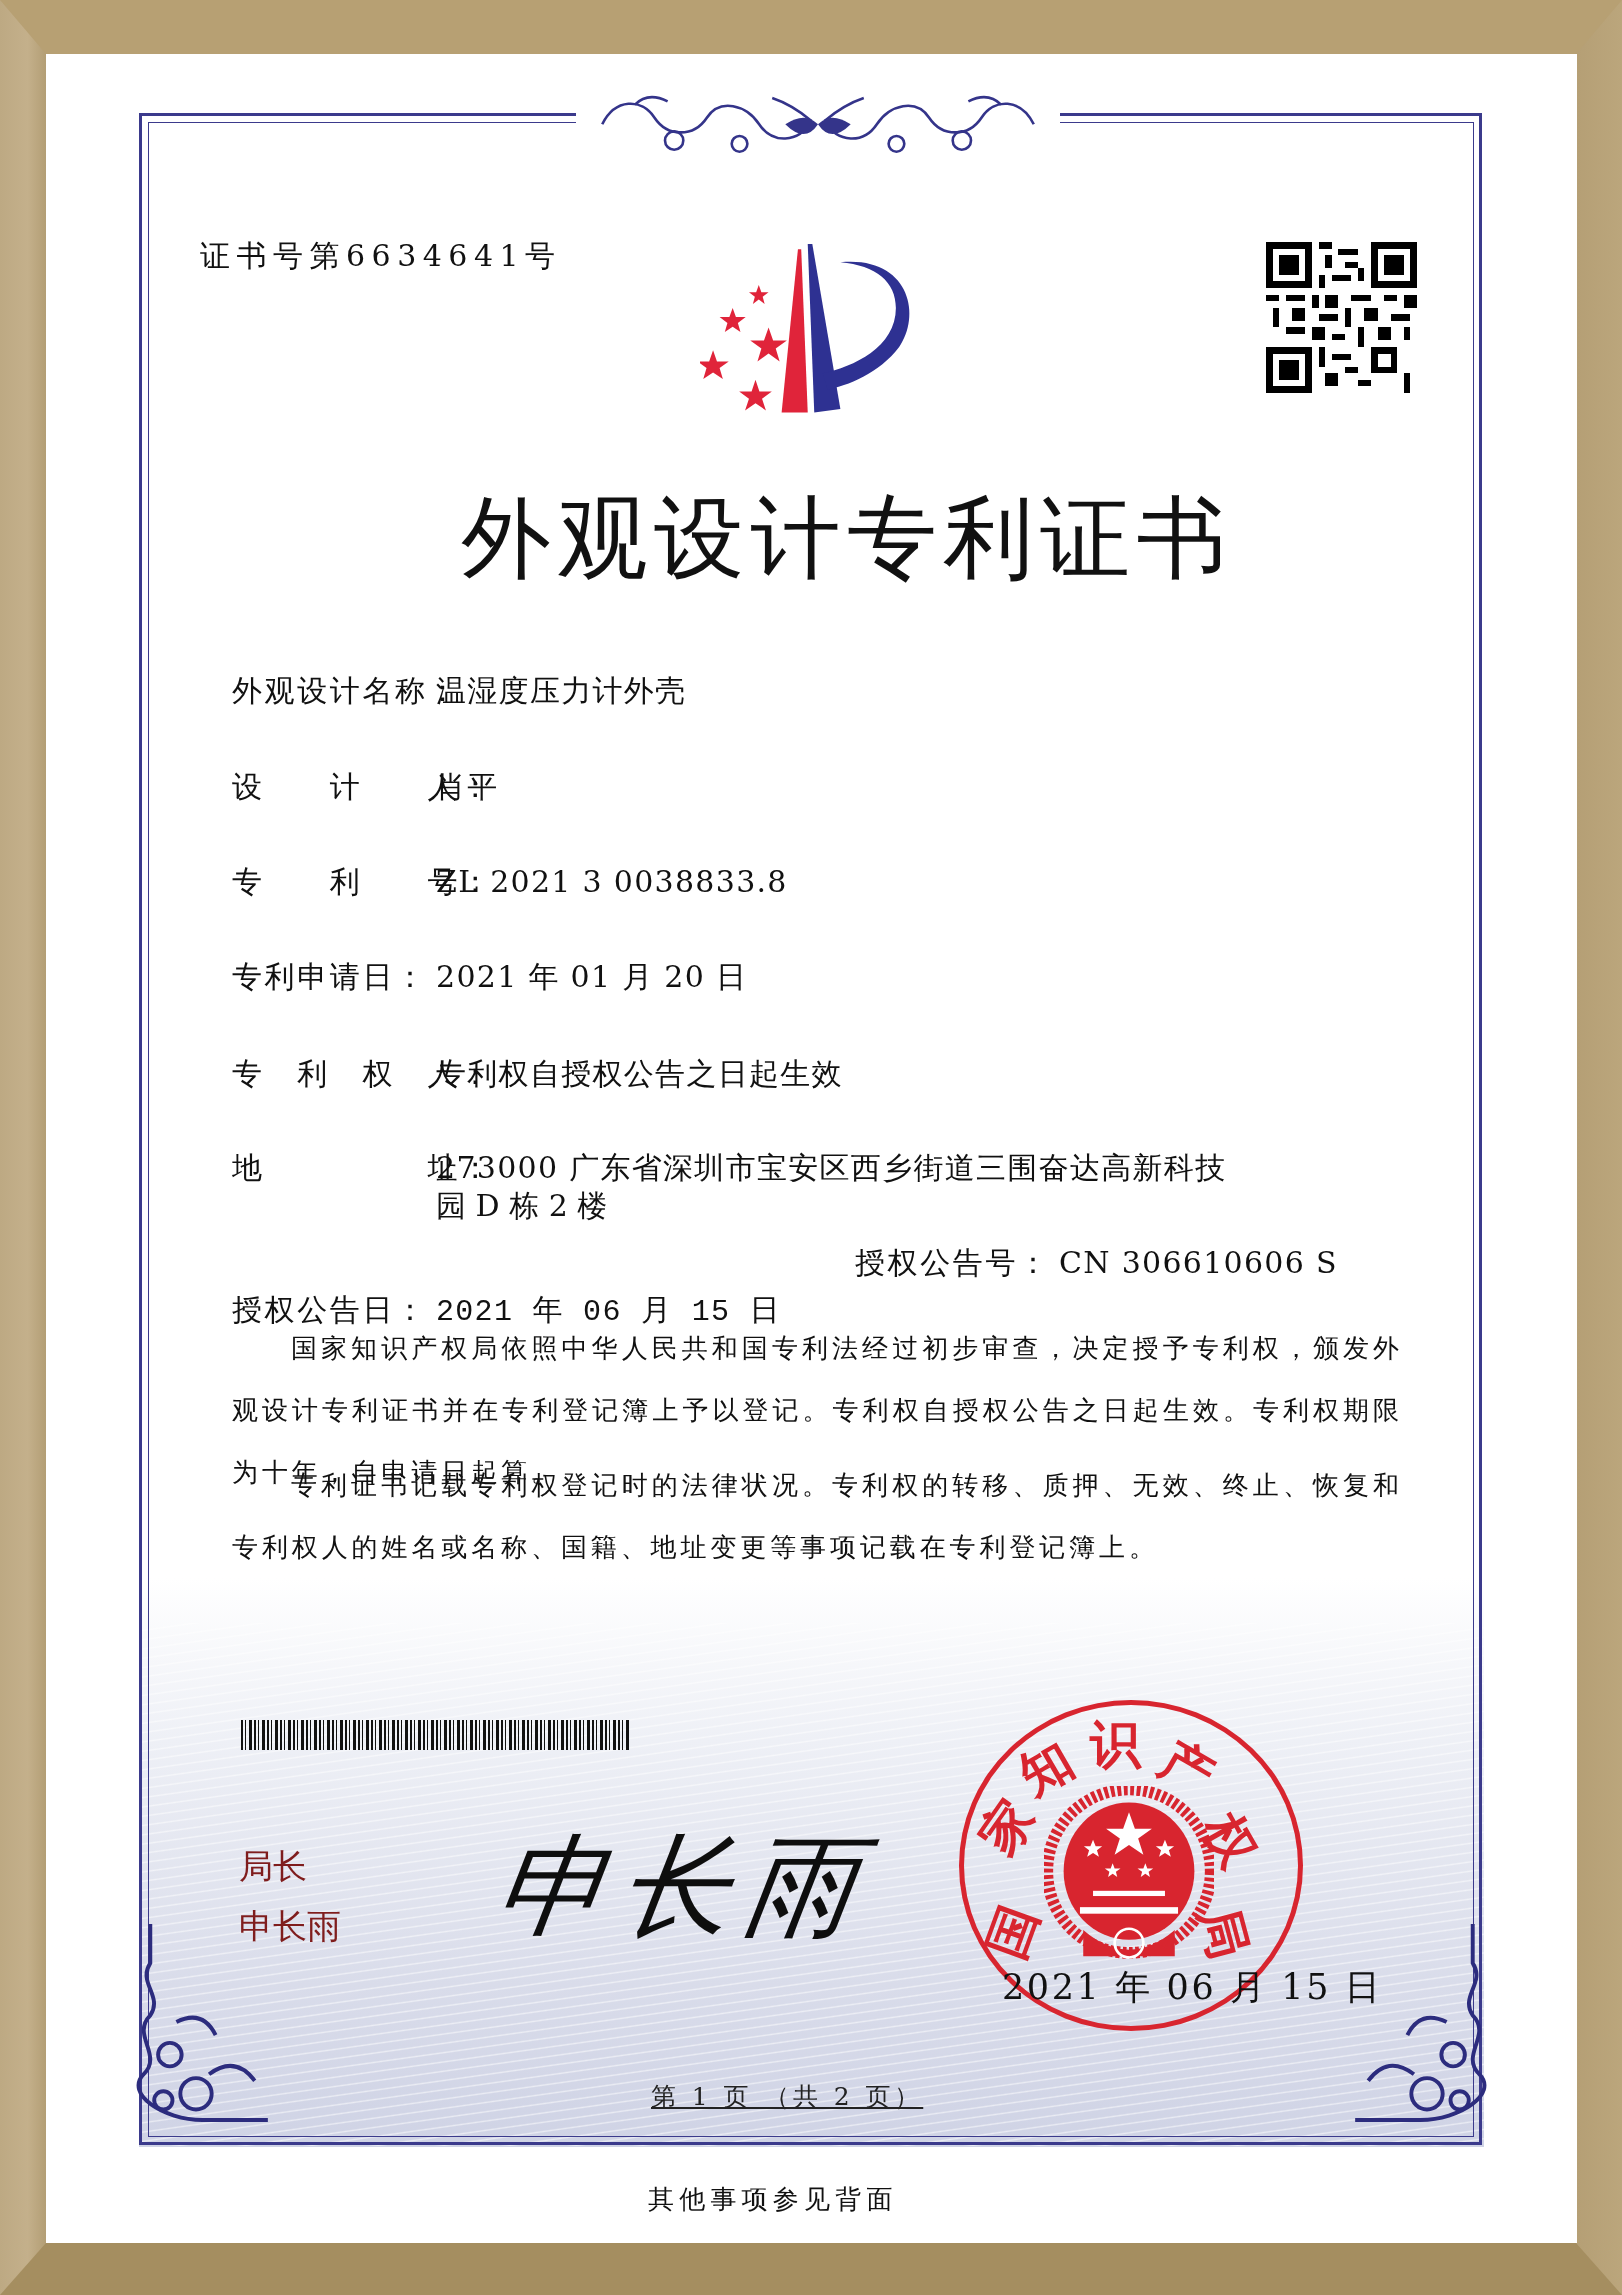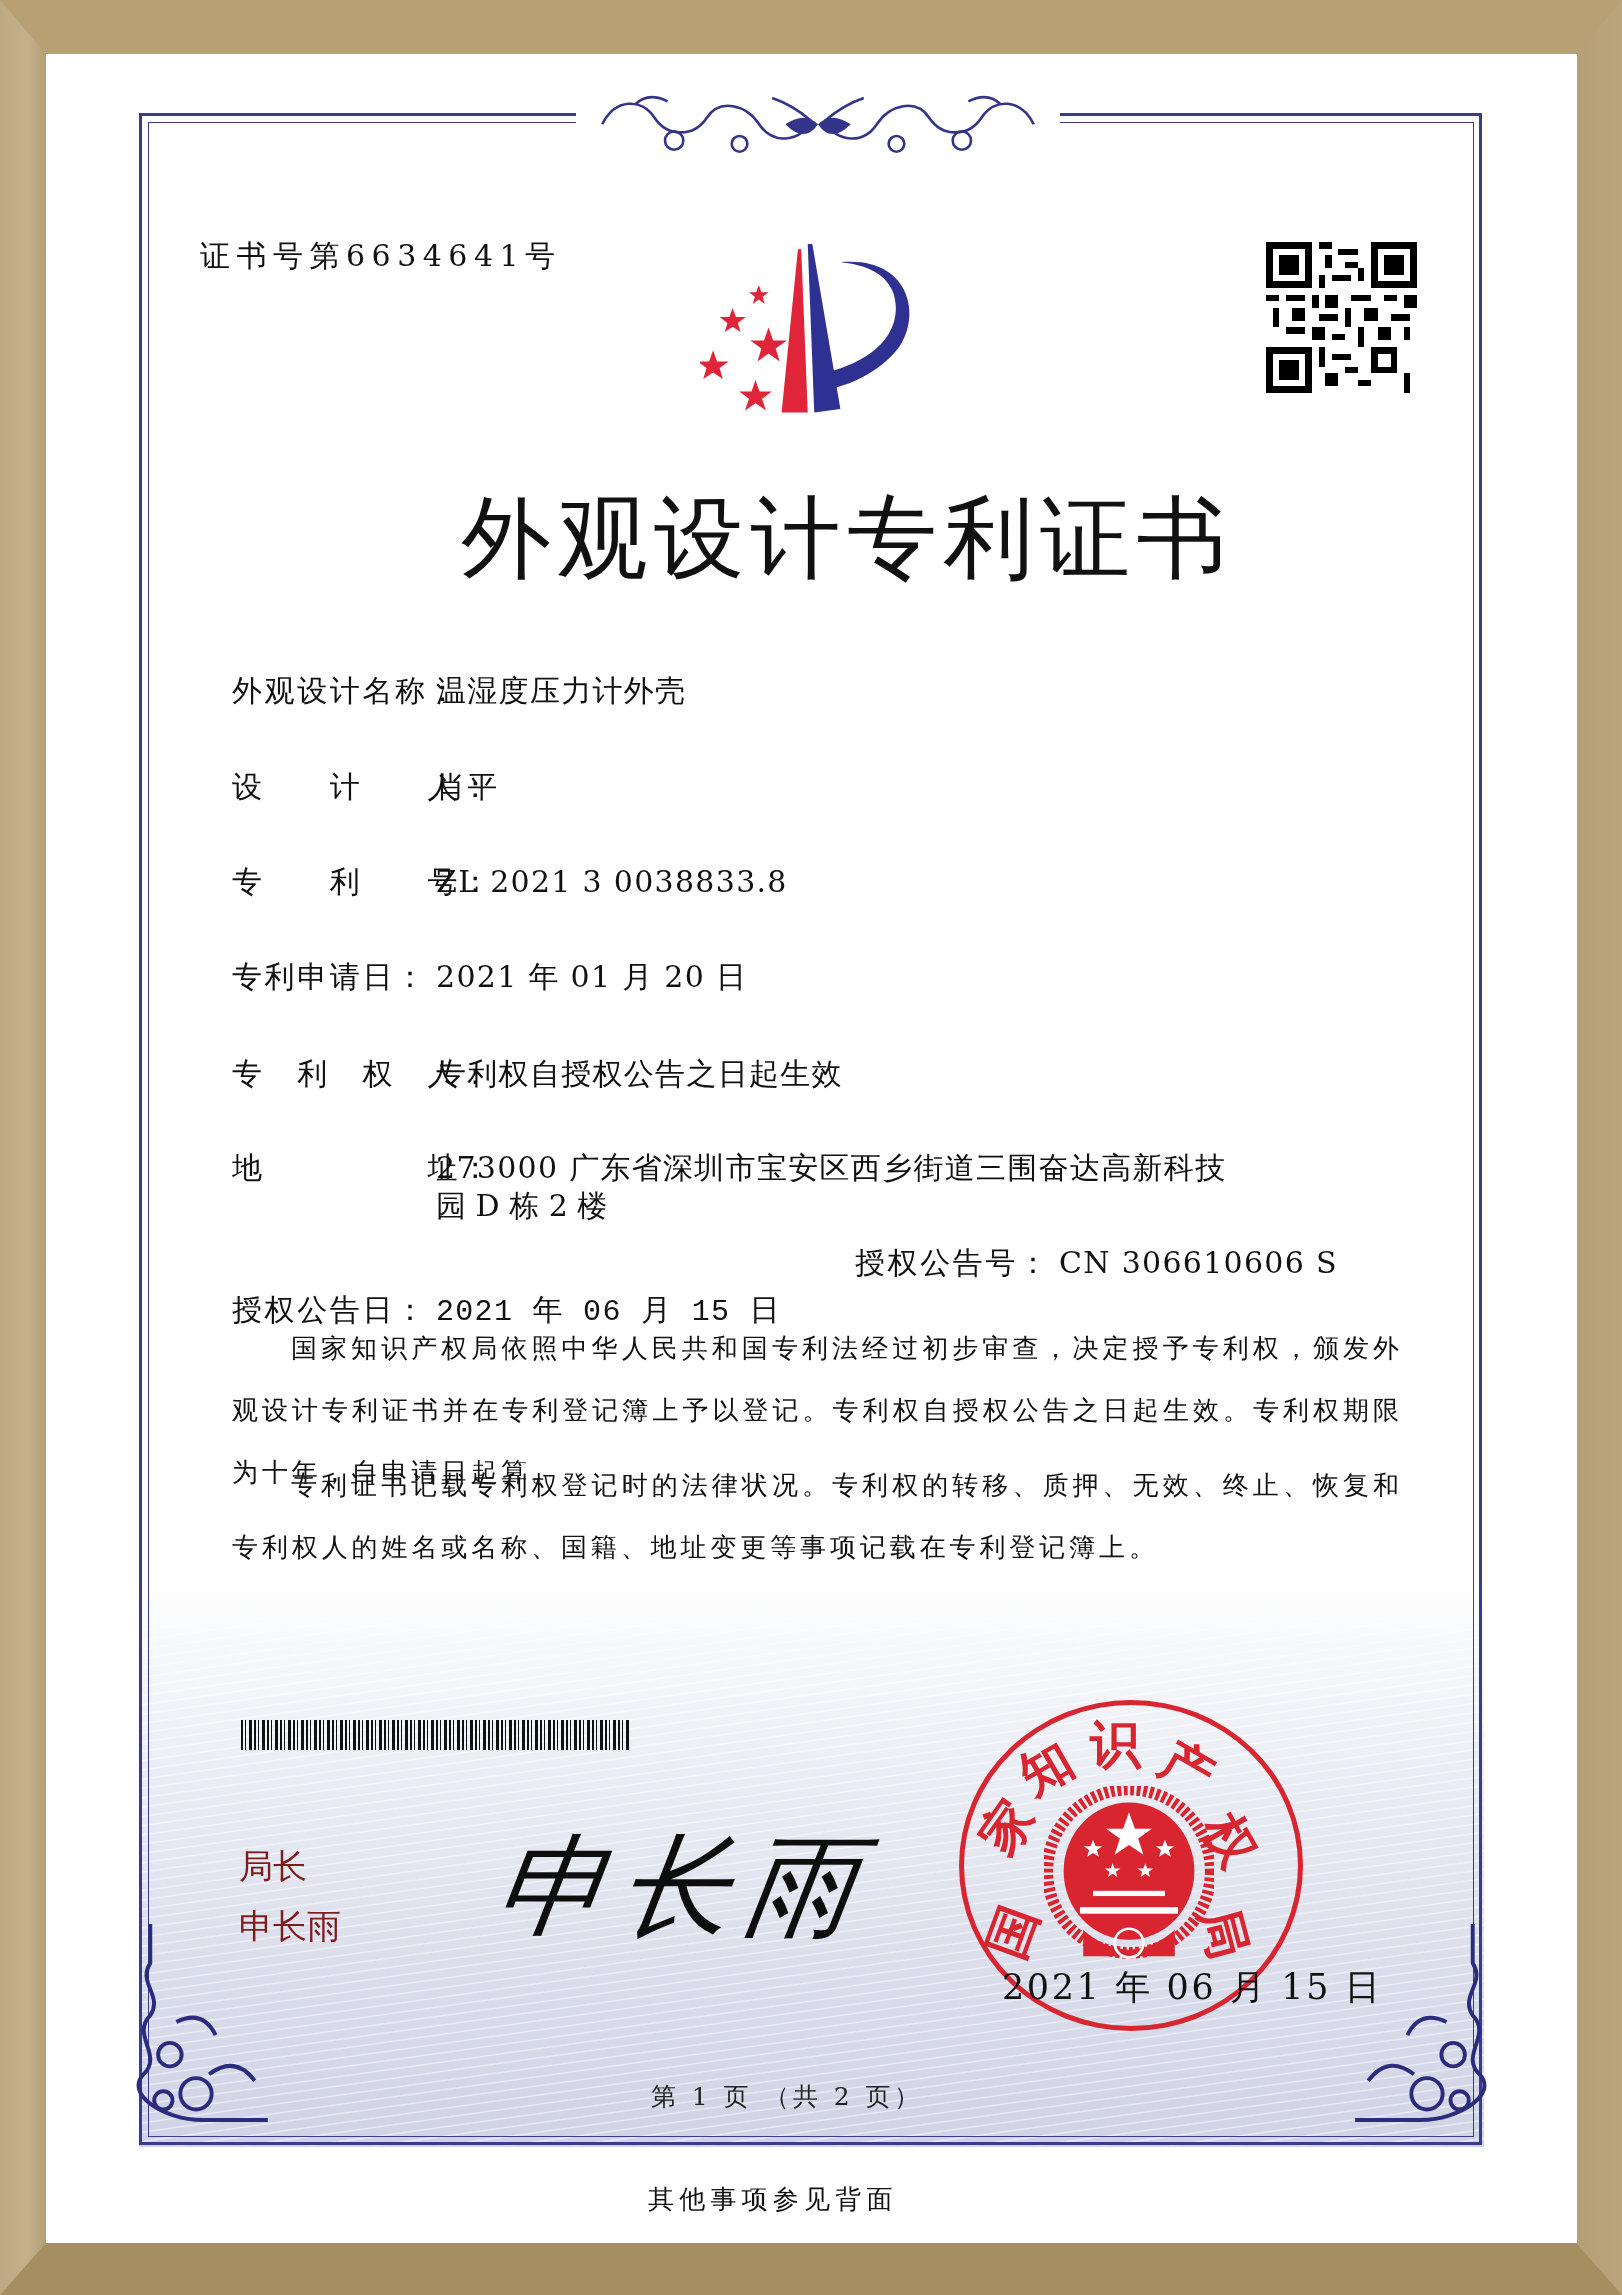--- a/index.html
+++ b/index.html
@@ -63,21 +63,21 @@
     background:repeating-linear-gradient(90deg,#111 0 2px,transparent 2px 3.9px,#111 3.9px 5.2px,transparent 5.2px 7.9px,#111 7.9px 11px,transparent 11px 13px);
   }
   .director { position:absolute; left:239px; font-size:34px; font-family:"DejaVu Sans","Liberation Sans",sans-serif; color:#7f1d1d; }
   .signature { position:absolute; left:497px; top:1813px; font-size:111px; font-style:italic; font-family:"DejaVu Serif",serif; color:#0e0e0e; transform:skewX(-8deg); letter-spacing:13px; }
 
   .seal { position:absolute; left:959px; top:1700px; width:334px; height:321px; border:5.9px solid #d8252f; border-radius:50%; }
   .seal-text { position:absolute; color:#d8252f; font-size:51px; font-family:"DejaVu Sans",sans-serif; font-weight:bold; }
   .emblem { position:absolute; left:1044px; top:1786px; width:170px; height:190px; }
   .seal-date { position:absolute; left:1002px; top:1964px; font-size:35px; color:#111; letter-spacing:2.6px; }
 
-  .page-no { position:absolute; left:651px; top:2080px; font-size:25px; color:#222; letter-spacing:3.9px; }
+  .page-no { position:absolute; left:651px; top:2080px; font-size:25px; color:#222; letter-spacing:3.9px;text-decoration:underline; }
   .footer { position:absolute; left:648px; top:2182px; font-size:26px; color:#111; letter-spacing:5.2px; }
 
   .qr { position:absolute; left:1266px; top:242px; width:151px; height:151px; background:#fff; }
 </style>
 </head>
 <body>
 
 <div class="frame">
   <div class="frame-left"></div>
   <div class="frame-right"></div>

